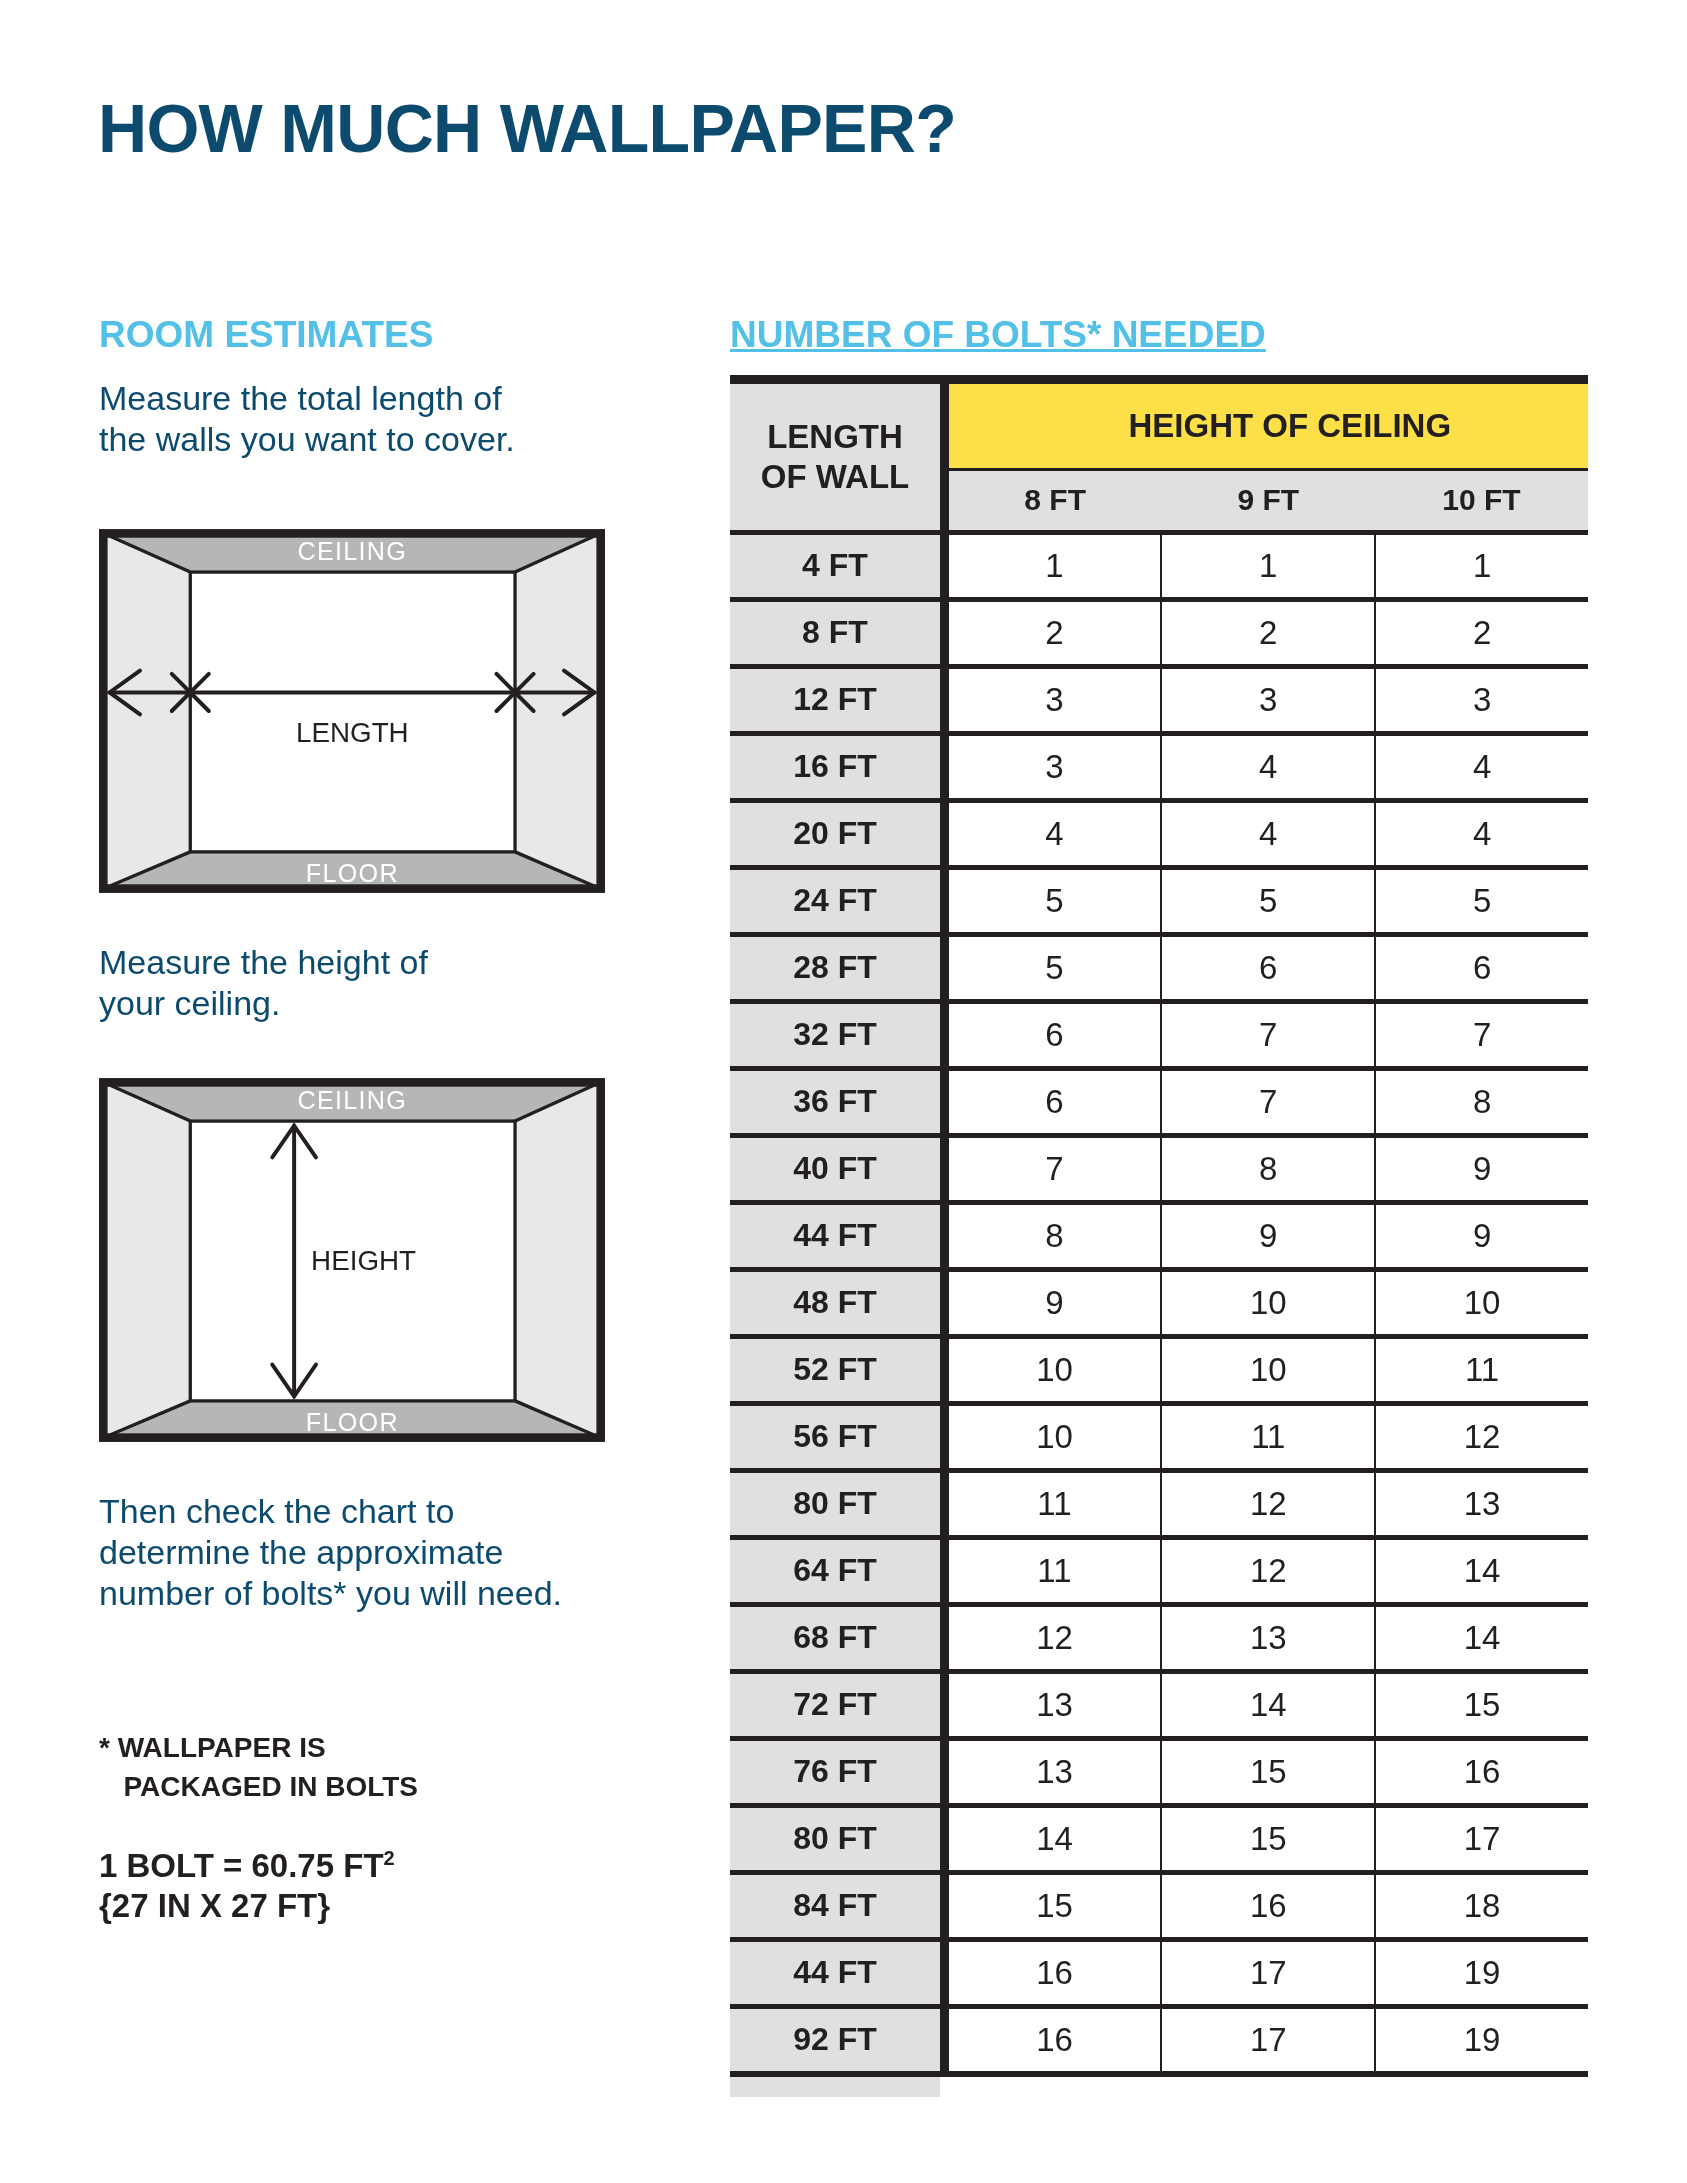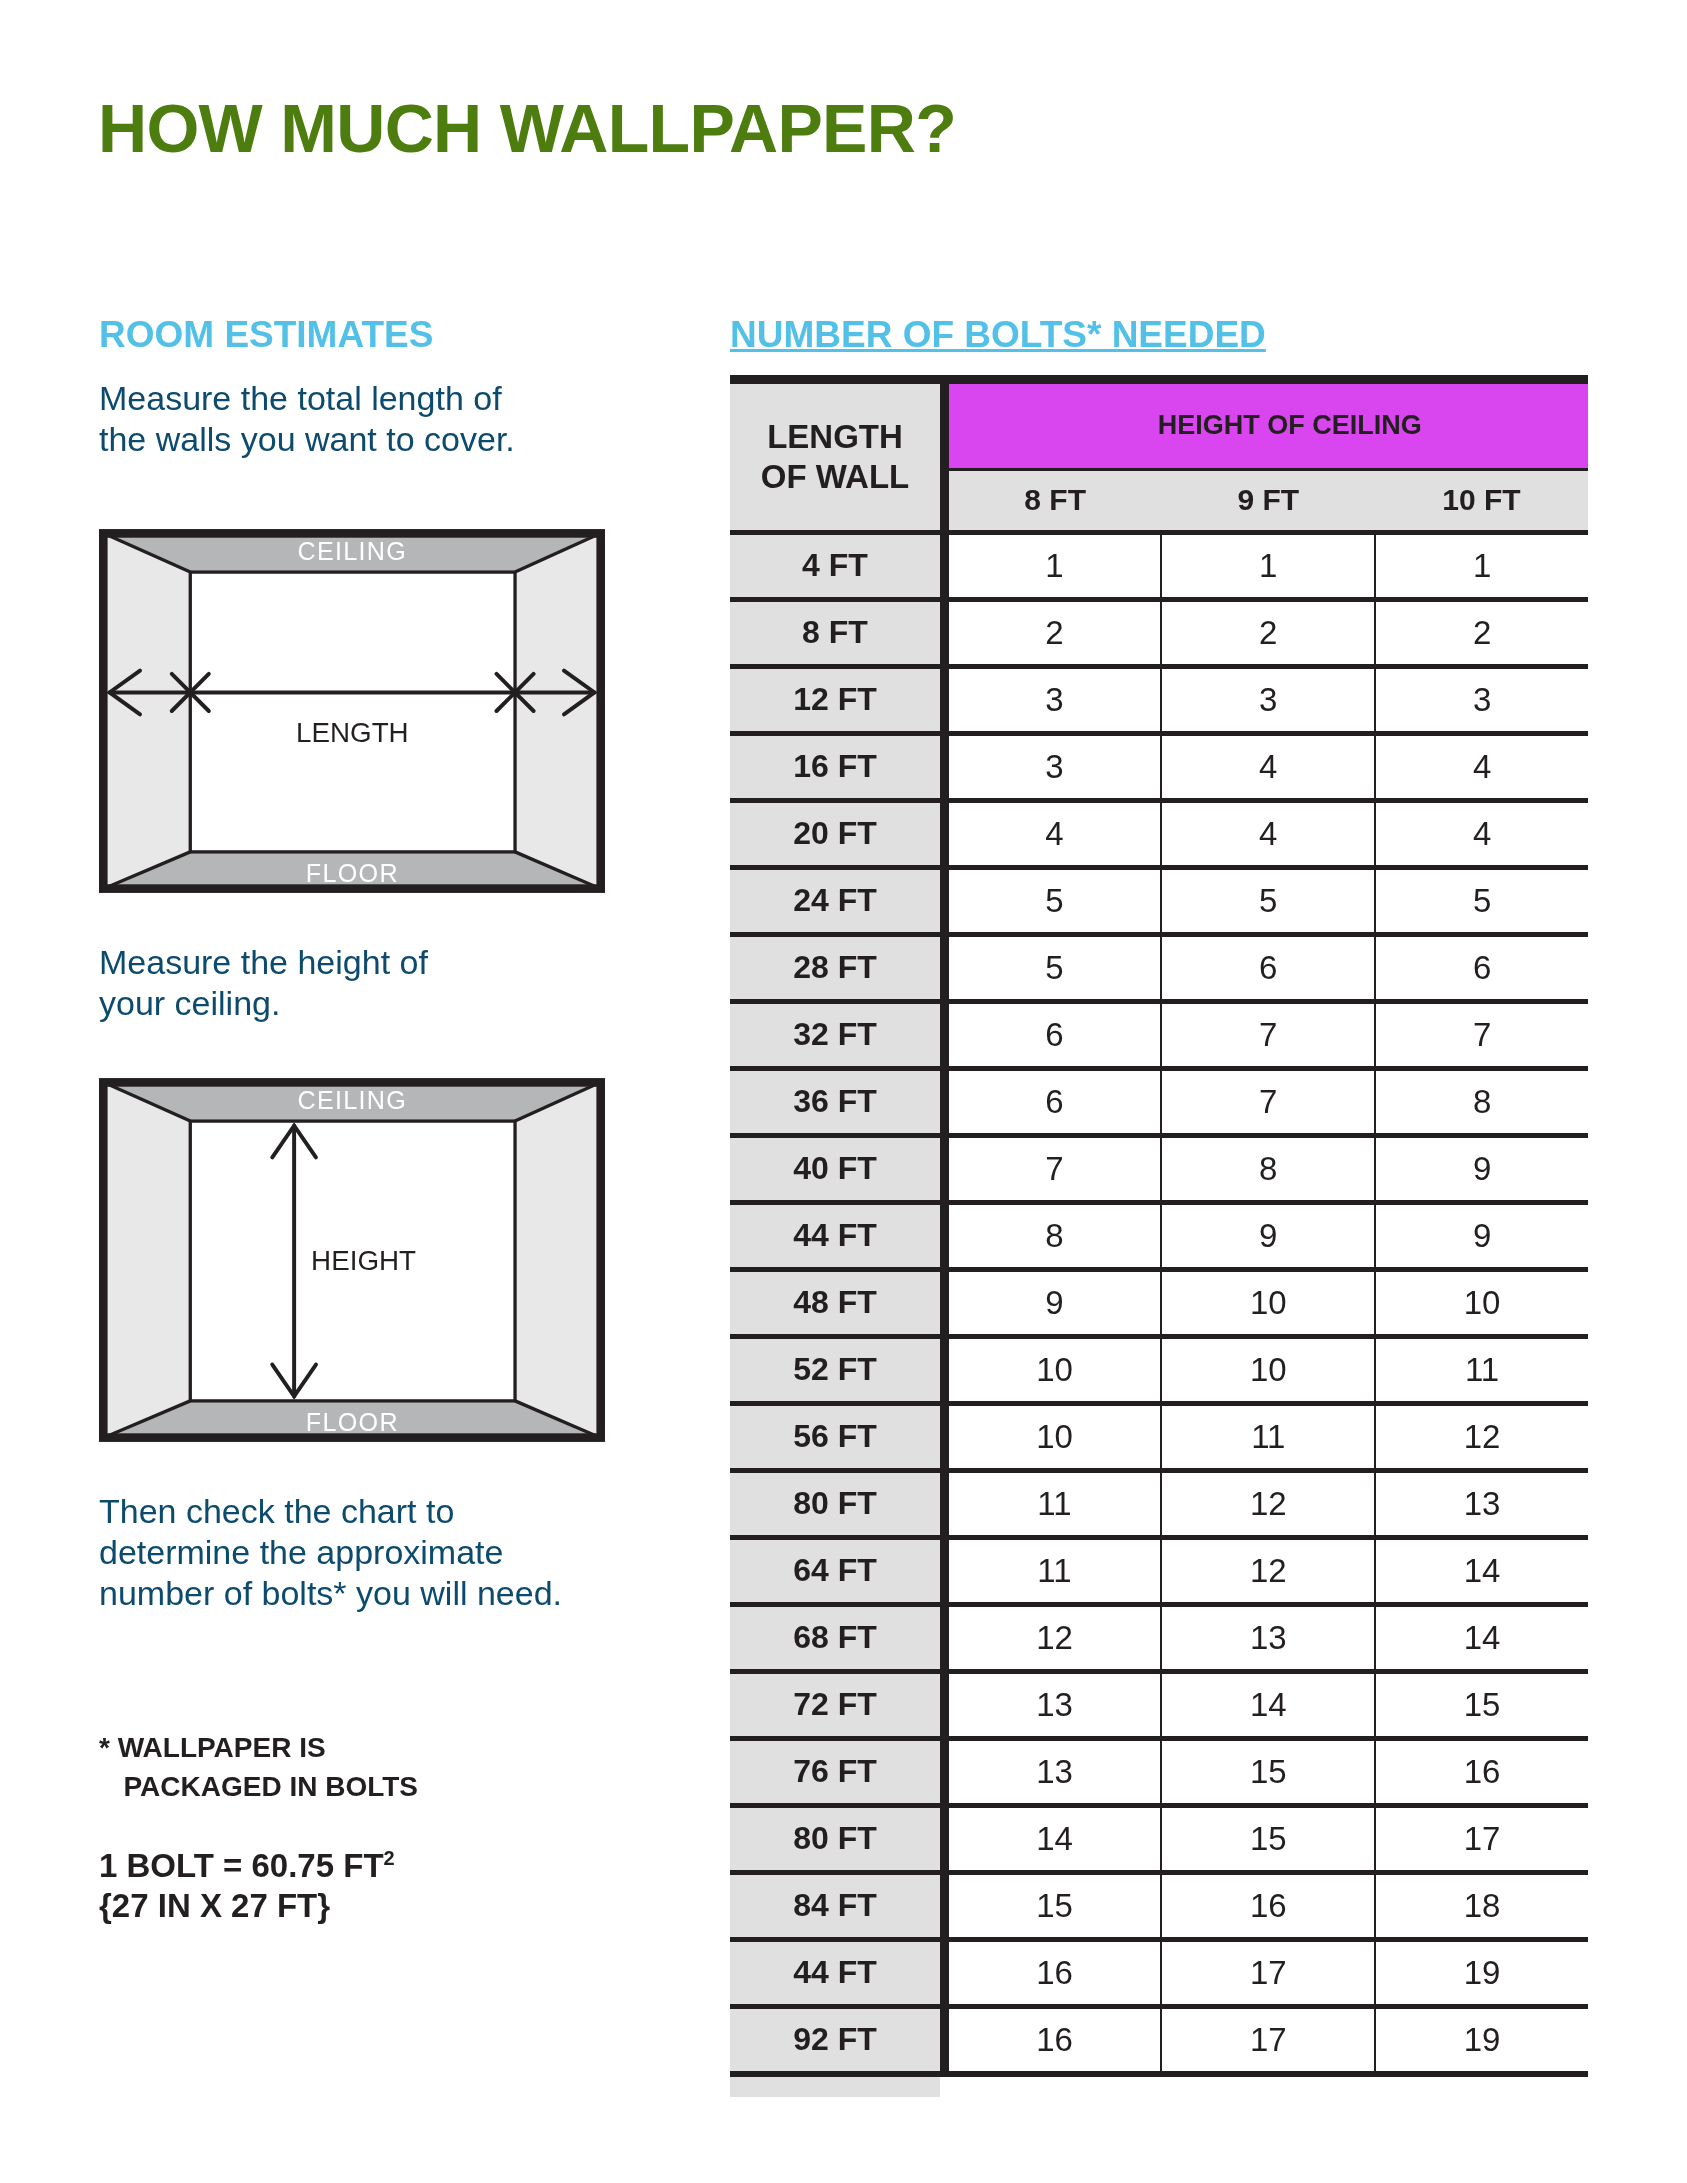--- a/index.html
+++ b/index.html
@@ -2,21 +2,21 @@
 <html style="font-size:10.6px"><head>
 <meta charset="utf-8">
 <style>
   html,body { margin:0; padding:0; background:#ffffff; }
   .page {
     position:relative; width:1687px; height:2183px; background:#ffffff;
     font-family:"Liberation Sans","DejaVu Sans",sans-serif; color:#231F20; overflow:hidden;
   }
   .page-title {
     position:absolute; left:98px; top:89px; font-size:68px; font-weight:bold;
-    color:#4d7c0f; letter-spacing:-0.7px; white-space:nowrap;
+    color:#0c4a6e; letter-spacing:-0.7px; white-space:nowrap;
   }
   .section-heading {
     position:absolute; font-size:37px; font-weight:bold; color:#53C0E8; white-space:nowrap;
   }
   #room-heading { left:99px; top:314px; }
   #table-title  { left:730px; top:314px; width:858px; text-align:left;text-decoration:underline; }
   .para { position:absolute; left:99px; font-size:34px; line-height:41px; color:#0c4a6e; }
   #step1 { top:378px; }
   #step2 { top:942px; }
   #step3 { top:1491px; }
@@ -32,22 +32,22 @@
   .bolts-table { position:absolute; left:730px; top:375px; width:858px; }
   .topbar { height:8.6px; background:#231F20; }
   .thead { display:flex; height:146px; }
   .rowhead {
     width:210px; background:#E0E0E1; display:flex; flex-direction:column;
     justify-content:center; align-items:center; font-weight:bold; font-size:33px; line-height:40px;
   }
   .vdiv { width:8.6px; background:#231F20; flex:0 0 8.6px; }
   .headright { flex:1; display:flex; flex-direction:column; }
   .groupcell {
-    height:84px; background:#d946ef; border-bottom:3.3px solid #231F20;
-    display:flex; align-items:center; justify-content:center; font-weight:bold; font-size:27px;padding-left:43px;
+    height:84px; background:#fde047; border-bottom:3.3px solid #231F20;
+    display:flex; align-items:center; justify-content:center; font-weight:bold; font-size:33px;padding-left:43px;
   }
   .subrow { flex:1; background:#E0E0E1; display:flex; }
   .subcell { flex:1; display:flex; align-items:center; justify-content:center; font-weight:bold; font-size:30px; }
   .trow { display:flex; height:62px; border-top:5.3px solid #231F20; }
   .trow:last-child { border-bottom:6.6px solid #231F20; }
   .rowlabel {
     width:210px; background:#E0E0E1; display:flex; align-items:center; justify-content:center;
     font-weight:bold; font-size:32px;
   }
   .val { flex:1; background:#ffffff; display:flex; align-items:center; justify-content:center; font-size:33px; }

